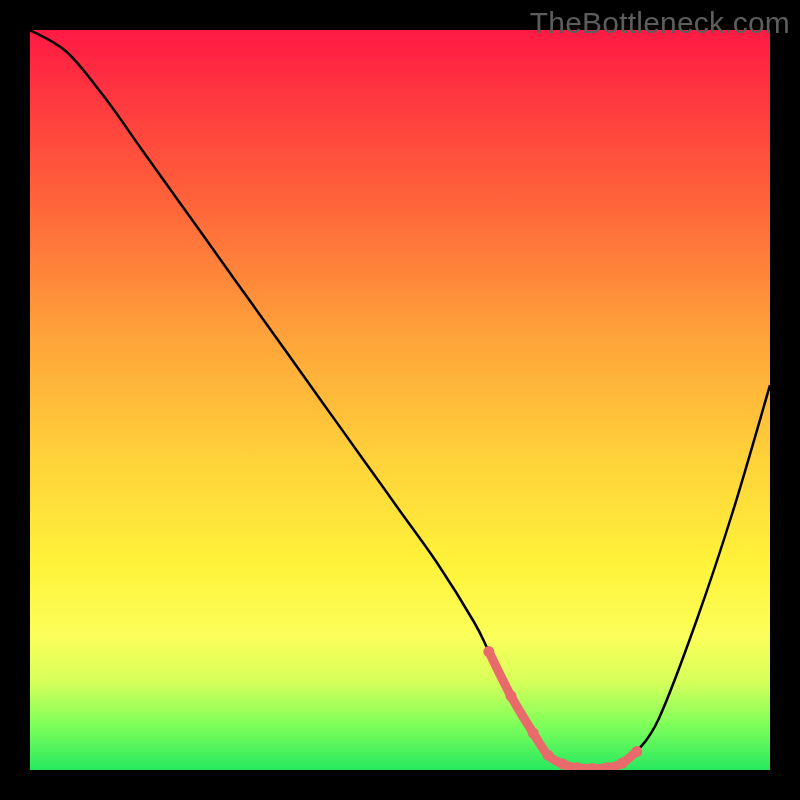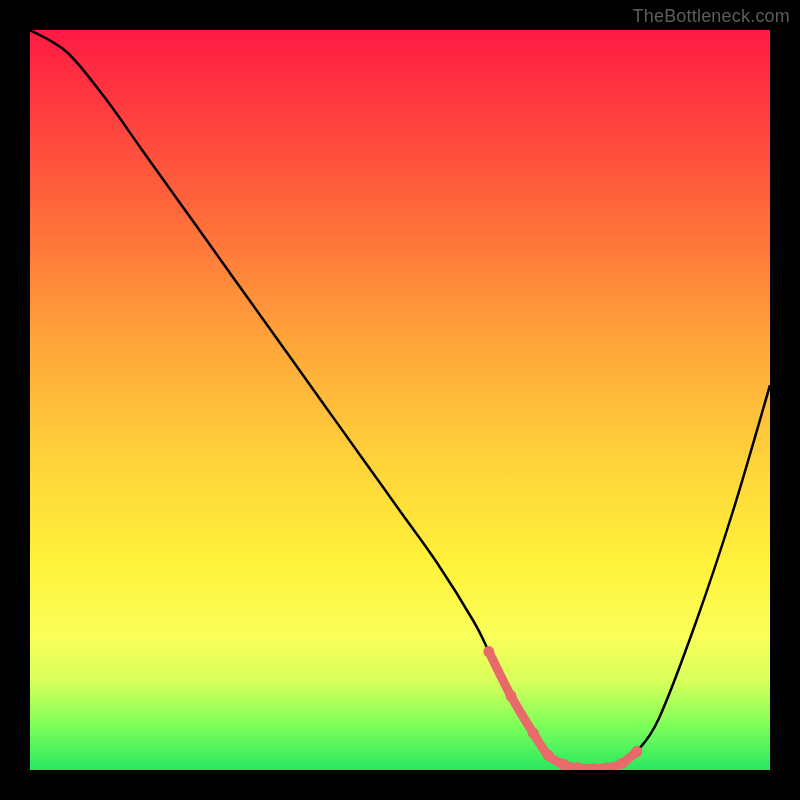--- a/index.html
+++ b/index.html
@@ -35,21 +35,21 @@
       #fbff5a 82%,
       #d8ff5a 88%,
       #7dff5a 94%,
       #28e860 100%);
   }
   .watermark {
     position: absolute;
     top: 6px;
     right: 10px;
     color: #5d5d5d;
-    font-size: 18px;
+    font-size: 30px;
     font-weight: 500;
     letter-spacing: 0.2px;
   }
   svg.curve {
     position: absolute;
     left: 0;
     top: 0;
     width: 740px;
     height: 740px;
     pointer-events: none;

